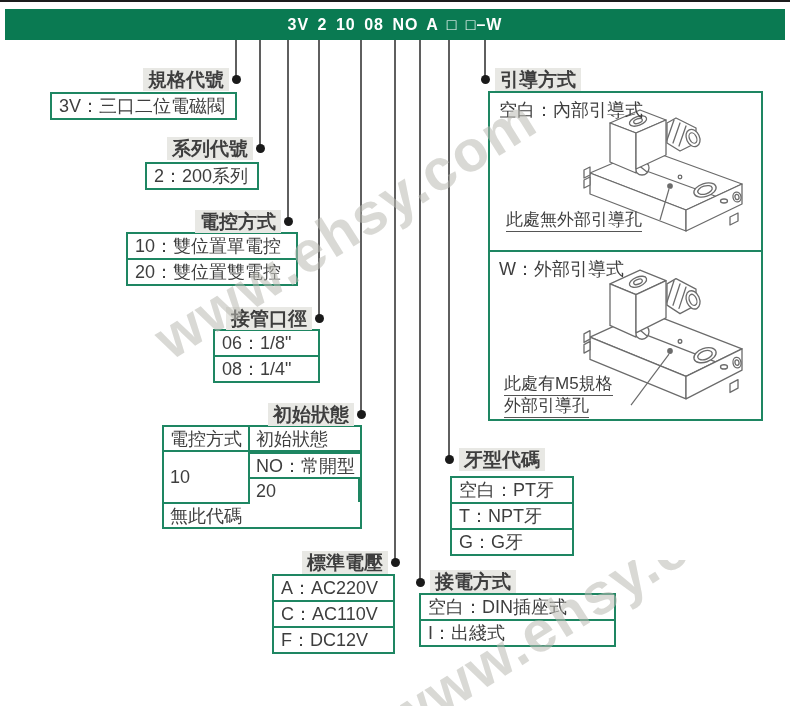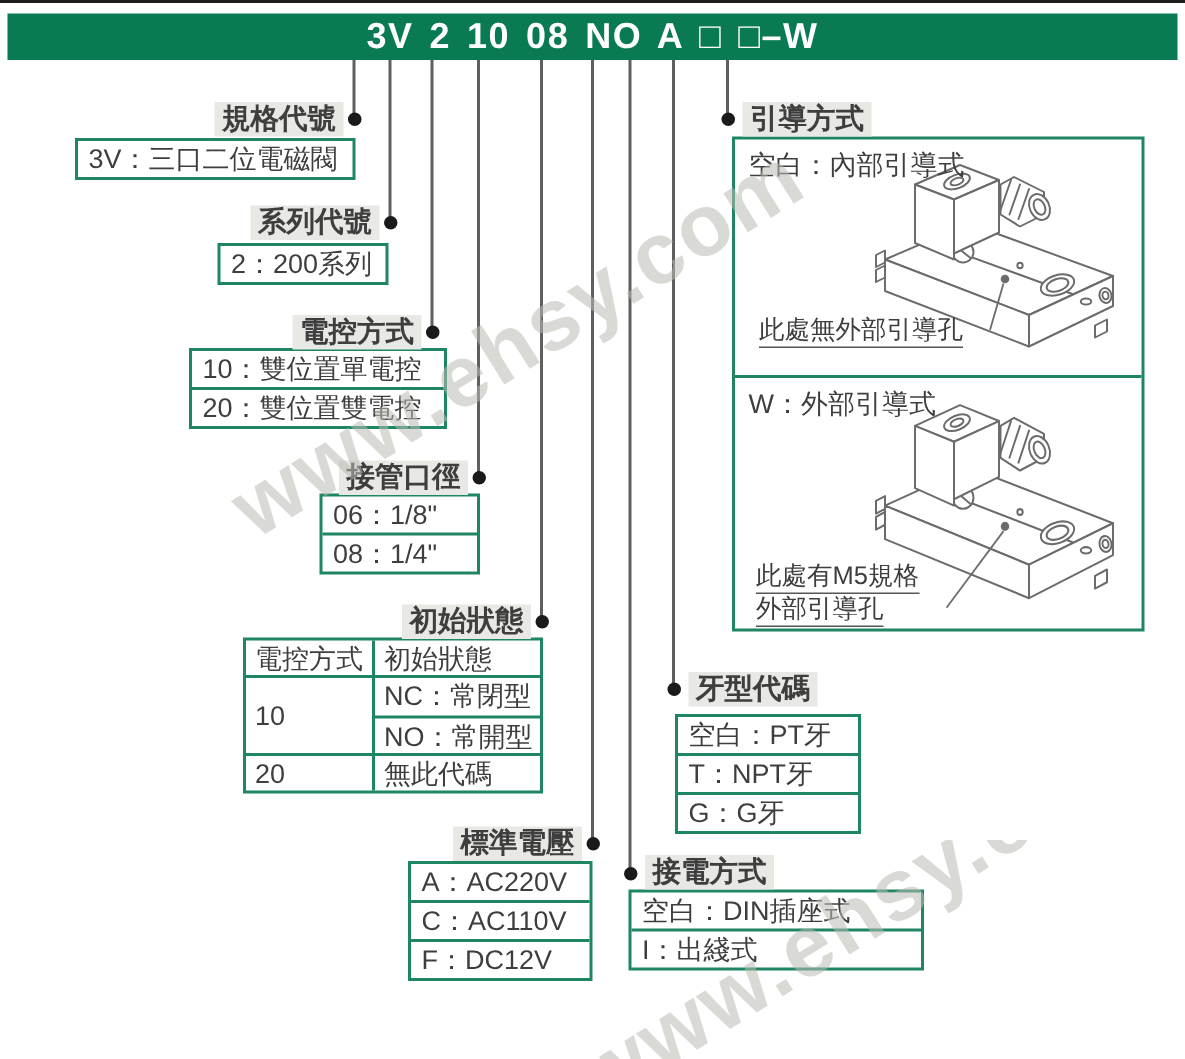--- a/index.html
+++ b/index.html
@@ -2,21 +2,21 @@
 <html><head>
 <meta charset="utf-8">
 <style>
   html,body{margin:0;padding:0;}
   body{width:790px;height:706px;position:relative;overflow:hidden;background:#ffffff;
        font-family:"Liberation Sans","DejaVu Sans",sans-serif;color:#3e3e3e;}
   .abs{position:absolute;}
   .topline{left:0;top:0;width:790px;height:2px;background:#1c1c1c;z-index:2;}
   .banner{left:5px;top:9px;width:780px;height:31px;background:#0a7a52;z-index:2;
           display:flex;align-items:center;justify-content:center;}
-  .banner span{color:#ffffff;font-weight:bold;font-size:24px;letter-spacing:1px;word-spacing:3px;}
+  .banner span{color:#ffffff;font-weight:bold;font-size:16px;letter-spacing:1px;word-spacing:3px;}
   .vline{width:2px;background:#5f5f5f;z-index:3;}
   .dot{width:9px;height:9px;border-radius:50%;background:#1a1a1a;z-index:4;}
   .lbl{background:#e8e8e4;font-weight:bold;font-size:19px;line-height:23px;padding:0 5px;
        white-space:nowrap;z-index:5;}
   .gbox{border:2px solid #1e8662;background:#ffffff;z-index:2;box-sizing:border-box;}
   .brow{font-size:18px;line-height:24px;padding:0 0 0 7px;white-space:nowrap;}
   .brow + .brow{border-top:2px solid #1e8662;}
   
   .itable{display:grid;grid-template-columns:86px 110px;grid-template-rows:25px 25px 25px 25px;}
   .itable div{font-size:18px;line-height:24px;padding-left:6px;white-space:nowrap;box-sizing:border-box;}
@@ -89,21 +89,20 @@
 
 <div class="abs gbox" style="left:213px;top:329px;width:107px;">
   <div class="brow">06：1/8"</div>
   <div class="brow">08：1/4"</div>
 </div>
 
 <div class="abs gbox itable" style="left:162px;top:425px;width:200px;">
   <div class="c-br c-bb">電控方式</div>
   <div class="c-bb">初始狀態</div>
   <div class="c-br c-span">10</div>
-  <div>NC：常閉型</div>
   <div class="c-bt">NO：常開型</div>
   <div class="c-br c-bt">20</div>
   <div class="c-bt">無此代碼</div>
 </div>
 
 <div class="abs gbox" style="left:272px;top:574px;width:123px;">
   <div class="brow">A：AC220V</div>
   <div class="brow">C：AC110V</div>
   <div class="brow">F：DC12V</div>
 </div>

